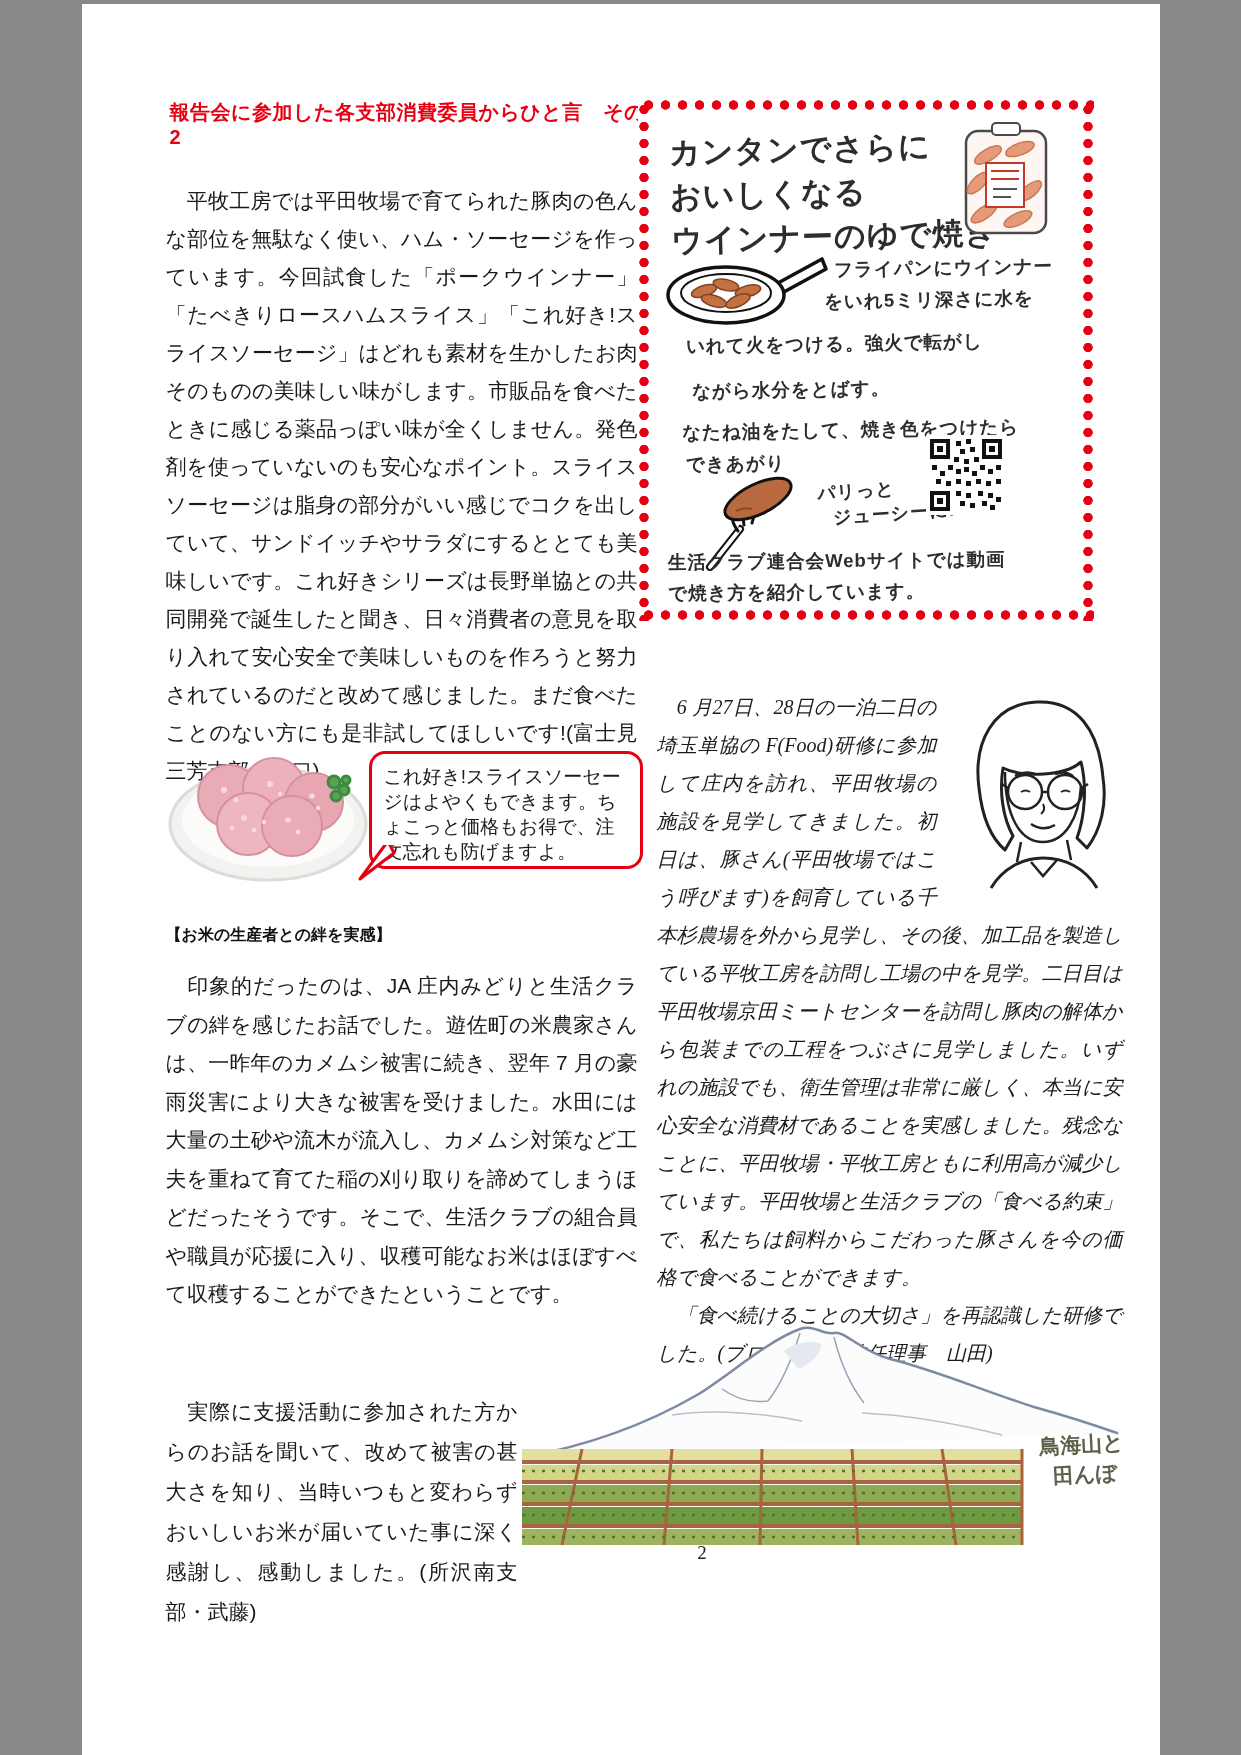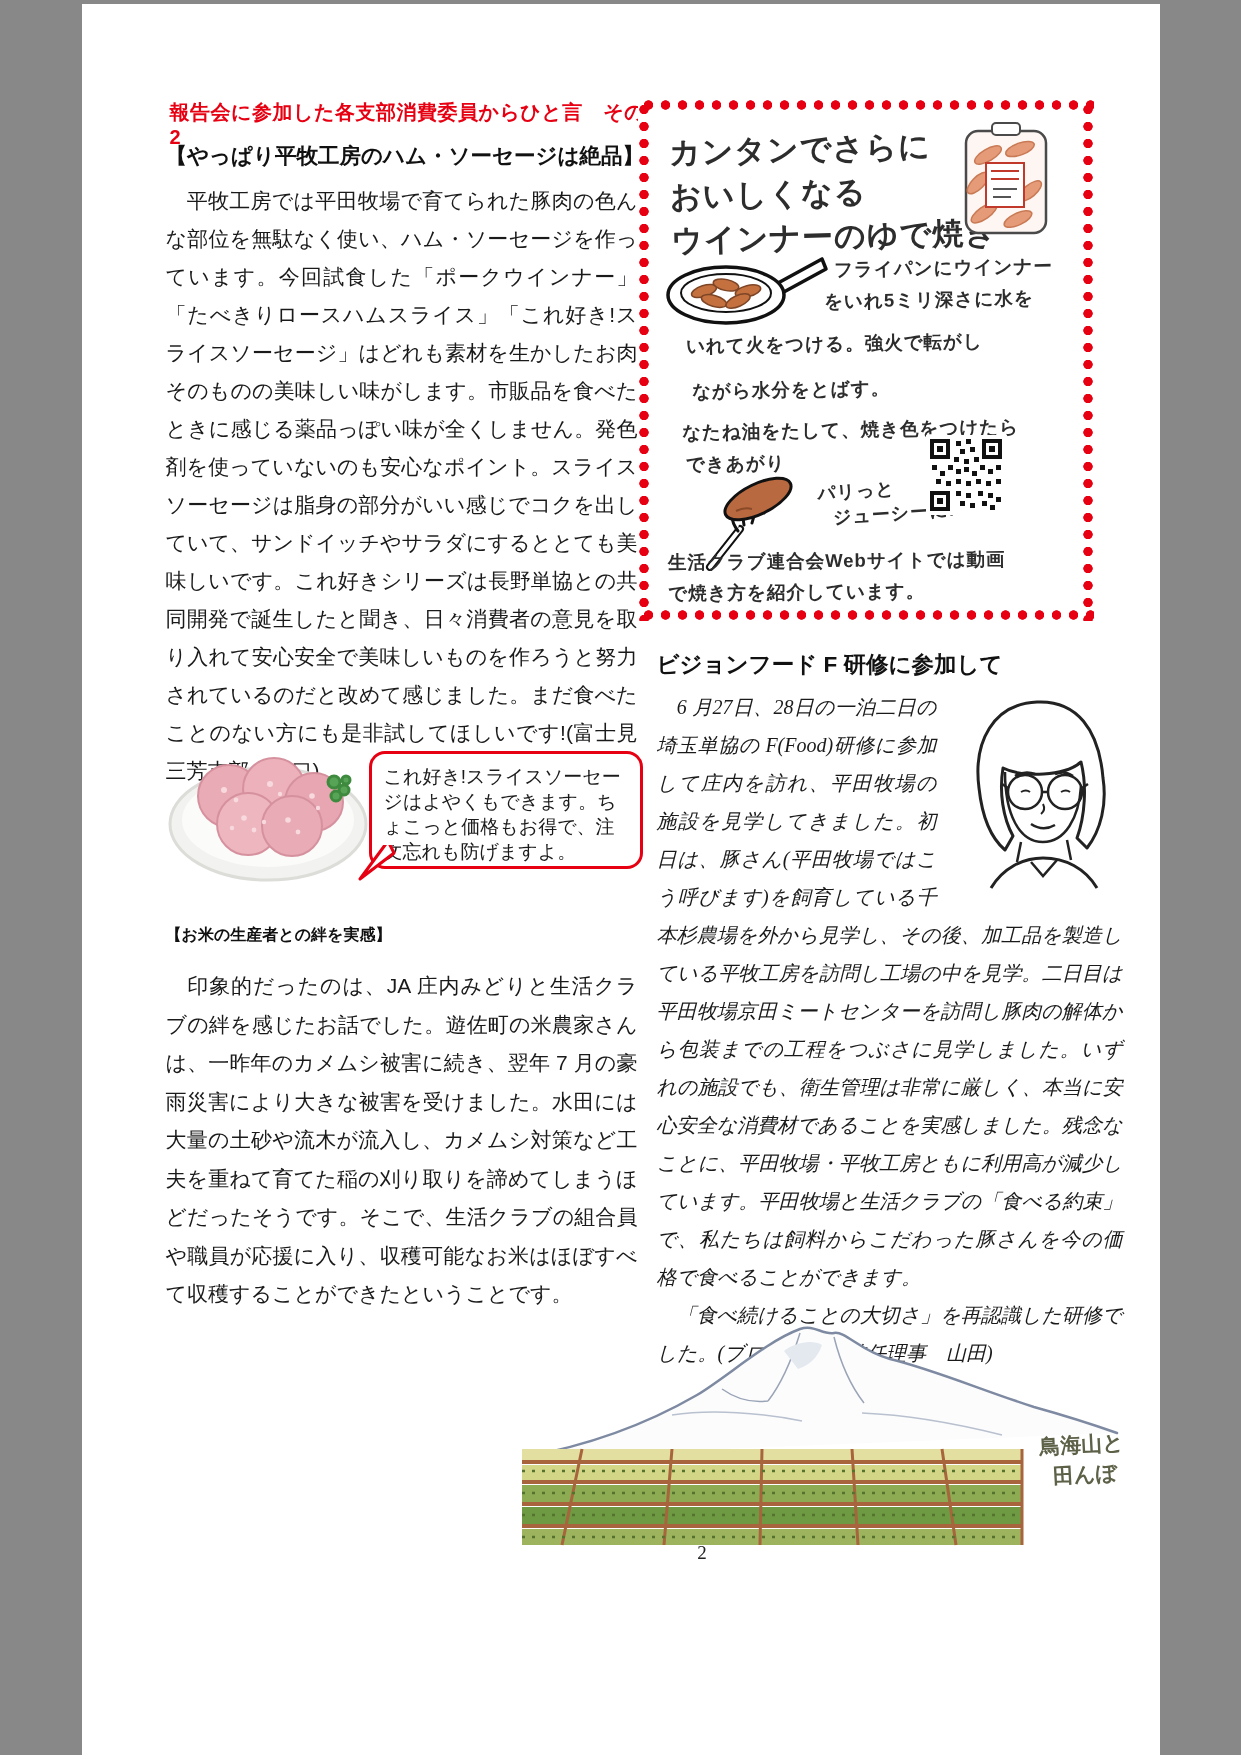--- a/index.html
+++ b/index.html
@@ -49,21 +49,20 @@
   .pagenum{left:0;top:1538px;width:1241px;text-align:center;font-size:19px;
            font-family:"Liberation Serif","DejaVu Serif",serif;color:#222;}
 </style>
 </head>
 <body>
 
 <div id="page">
 
   <div class="abs kicker sans">報告会に参加した各支部消費委員からひと言　その2</div>
 
-  <div class="abs a1-head h-gothic sans">【やっぱり平牧工房のハム・ソーセージは絶品】</div>
   <div class="abs a1-body sans">　平牧工房では平田牧場で育てられた豚肉の色んな部位を無駄なく使い、ハム・ソーセージを作っています。今回試食した「ポークウインナー」「たべきりロースハムスライス」「これ好き!スライスソーセージ」はどれも素材を生かしたお肉そのものの美味しい味がします。市販品を食べたときに感じる薬品っぽい味が全くしません。発色剤を使っていないのも安心なポイント。スライスソーセージは脂身の部分がいい感じでコクを出していて、サンドイッチやサラダにするととても美味しいです。これ好きシリーズは長野単協との共同開発で誕生したと聞き、日々消費者の意見を取り入れて安心安全で美味しいものを作ろうと努力されているのだと改めて感じました。まだ食べたことのない方にも是非試してほしいです!(富士見三芳支部・坂口)</div>
 
   <div class="abs plate-wrap">
     <svg width="205" height="152" viewBox="0 0 205 152">
       <ellipse cx="102" cy="90" rx="98" ry="56" fill="#f2f2f0" stroke="#dcdcd8" stroke-width="3"></ellipse>
       <ellipse cx="102" cy="86" rx="86" ry="47" fill="#fbfbfa"></ellipse>
       <g stroke="#d6919e" stroke-width="2">
         <circle cx="63" cy="62" r="31" fill="#e9abb5"></circle>
         <circle cx="108" cy="55" r="31" fill="#ecb1ba"></circle>
         <circle cx="148" cy="68" r="29" fill="#e7a6b1"></circle>
@@ -94,20 +93,23 @@
   </div>
 
   <div class="abs bubble sans">これ好き!スライスソーセージはよやくもできます。ちょこっと価格もお得で、注文忘れも防げますよ。</div>
   <svg class="abs bubble-tail" width="44" height="44" viewBox="0 0 44 44">
     <path d="M34,2 L6,40 L40,14 Z" fill="#fff" stroke="#e60012" stroke-width="3" stroke-linejoin="round"></path>
     <rect x="20" y="0" width="22" height="6" fill="#fff"></rect>
   </svg>
 
   <div class="abs a2-head h-gothic sans">【お米の生産者との絆を実感】</div>
   <div class="abs a2-body1 sans">　印象的だったのは、JA 庄内みどりと生活クラブの絆を感じたお話でした。遊佐町の米農家さんは、一昨年のカメムシ被害に続き、翌年 7 月の豪雨災害により大きな被害を受けました。水田には大量の土砂や流木が流入し、カメムシ対策など工夫を重ねて育てた稲の刈り取りを諦めてしまうほどだったそうです。そこで、生活クラブの組合員や職員が応援に入り、収穫可能なお米はほぼすべて収穫することができたということです。</div>
+  <div class="abs a2-body2 sans">
+    <span class="mtn-spacer"></span><span>　実際に支援活動に参加された方からのお話を聞いて、改めて被害の甚大さを知り、当時いつもと変わらずおいしいお米が届いていた事に深く感謝し、感動しました。(所沢南支部・武藤)</span>
+  </div>
 
   <div class="abs recipe-box">
     <div class="dots-h" style="top:0;"></div>
     <div class="dots-h" style="bottom:0;"></div>
     <div class="dots-v" style="left:0;"></div>
     <div class="dots-v" style="right:0;"></div>
 
     <div class="abs r-title hand sans">
       <div>カンタンでさらに</div>
       <div>おいしくなる</div>
@@ -213,21 +215,20 @@
           <rect x="64" y="70" width="5" height="5"></rect>
       </g>
     </svg>
 
     <div class="abs r-web hand sans" style="left:30px;top:446px;">
       <div>生活クラブ連合会Webサイトでは動画</div>
       <div>で焼き方を紹介しています。</div>
     </div>
   </div>
 
-  <div class="abs a3-head h-gothic sans">ビジョンフード F 研修に参加して</div>
   <div class="abs a3-body">
     <span class="portrait-float">
       <svg width="172" height="200" viewBox="0 0 172 200">
         <path d="M86,10 C42,12 22,50 28,96 C31,124 40,146 54,158 L62,144 C52,126 48,100 52,76 C72,86 114,84 130,70 C136,94 134,124 126,146 L136,156 C150,138 156,112 152,86 C148,38 126,8 86,10 Z" fill="#fff" stroke="#222" stroke-width="3" stroke-linejoin="round"></path>
         <path d="M54,80 C54,122 68,150 92,150 C114,150 128,126 130,94" fill="#fff" stroke="#222" stroke-width="2.5"></path>
         <circle cx="74" cy="100" r="17" fill="none" stroke="#222" stroke-width="2.5"></circle>
         <circle cx="114" cy="100" r="17" fill="none" stroke="#222" stroke-width="2.5"></circle>
         <path d="M91,100 h6 M57,96 l-6,-4 M131,96 l6,-4" stroke="#222" stroke-width="2.5" fill="none"></path>
         <path d="M64,84 q10,-6 20,-2 M104,82 q10,-4 18,2" stroke="#222" stroke-width="2.5" fill="none"></path>
         <path d="M70,100 q5,-3 9,0 M110,100 q5,-3 9,0" stroke="#222" stroke-width="2" fill="none"></path>

